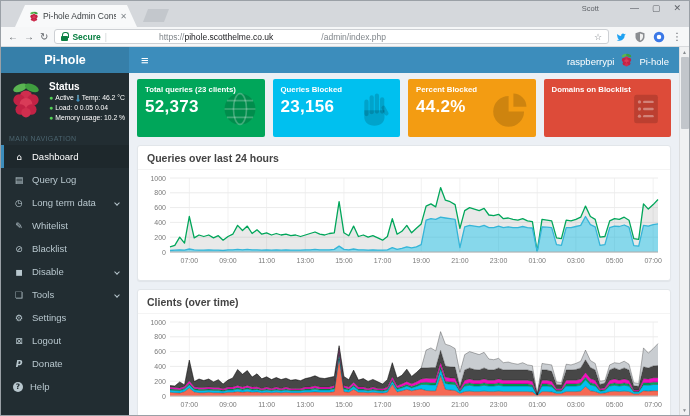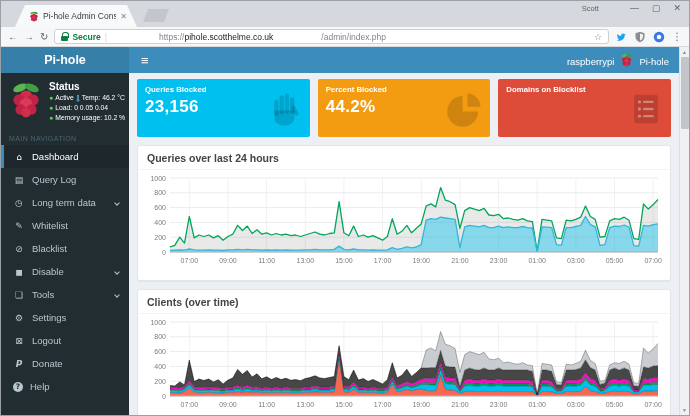--- a/index.html
+++ b/index.html
@@ -245,20 +245,31 @@
             <span>Donate</span>
           </div>
           <div class="mitem">
             <span class="mi qicon">?</span>
             <span>Help</span>
           </div>
         </div>
 
         <div class="content">
           <div class="cards">
+            <div class="card c0">
+              <div class="card-title">Total queries (23 clients)</div>
+              <div class="card-value">52,373</div>
+              <svg class="card-icon" viewBox="0 0 32 32">
+                <circle cx="16" cy="16" r="13" fill="rgba(0,0,0,0.15)"></circle>
+                <ellipse cx="16" cy="16" rx="5.5" ry="13" fill="none" stroke="rgba(255,255,255,0.25)" stroke-width="1.4"></ellipse>
+                <line x1="3" y1="16" x2="29" y2="16" stroke="rgba(255,255,255,0.25)" stroke-width="1.4"></line>
+                <line x1="5" y1="9" x2="27" y2="9" stroke="rgba(255,255,255,0.25)" stroke-width="1.4"></line>
+                <line x1="5" y1="23" x2="27" y2="23" stroke="rgba(255,255,255,0.25)" stroke-width="1.4"></line>
+              </svg>
+            </div>
             <div class="card c1">
               <div class="card-title">Queries Blocked</div>
               <div class="card-value">23,156</div>
               <svg class="card-icon" viewBox="0 0 32 32">
                 <g fill="rgba(0,0,0,0.15)">
                   <rect x="7" y="8" width="3.6" height="14" rx="1.8"></rect>
                   <rect x="11.4" y="4.5" width="3.6" height="16" rx="1.8"></rect>
                   <rect x="15.8" y="3" width="3.6" height="17" rx="1.8"></rect>
                   <rect x="20.2" y="6" width="3.6" height="14" rx="1.8"></rect>
                   <rect x="22.5" y="13" width="3.4" height="9" rx="1.7" transform="rotate(-28 24 17)"></rect>

